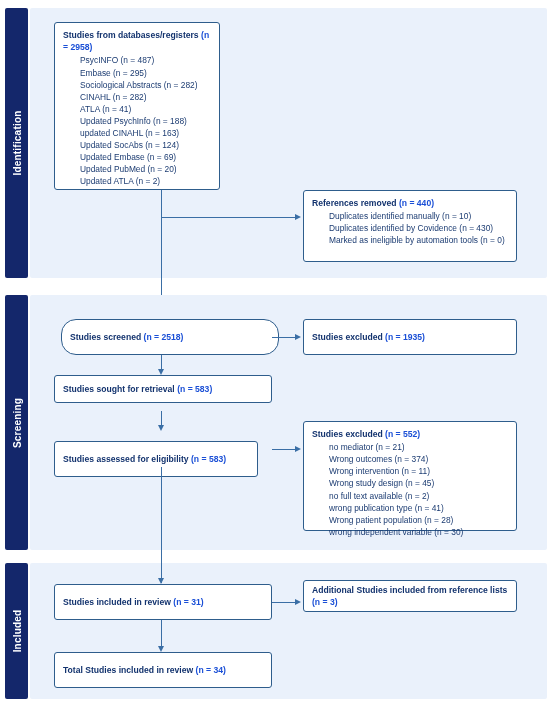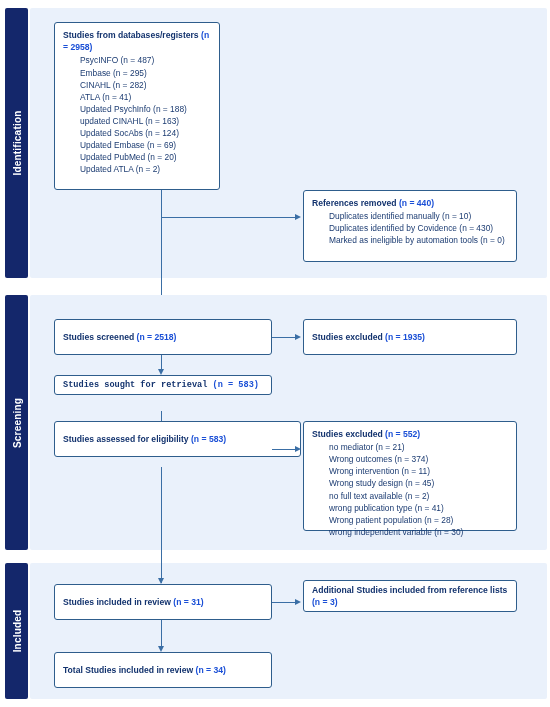--- a/index.html
+++ b/index.html
@@ -128,20 +128,21 @@
     <div class="stage-panel" style="width:517px; height:270px;"></div>
   </div>
 
   <div class="box" style="left:54px; top:22px; width:166px; height:168px;">
     <div class="box-title">
       <span>Studies from databases/registers </span><span class="num">(n = 2958)</span>
     </div>
     <ul class="sublist">
       <li>PsycINFO (n = 487)</li>
       <li>Embase (n = 295)</li>
+      <li>Sociological Abstracts (n = 282)</li>
       <li>CINAHL (n = 282)</li>
       <li>ATLA (n = 41)</li>
       <li>Updated PsychInfo (n = 188)</li>
       <li>updated CINAHL (n = 163)</li>
       <li>Updated SocAbs (n = 124)</li>
       <li>Updated Embase (n = 69)</li>
       <li>Updated PubMed (n = 20)</li>
       <li>Updated ATLA (n = 2)</li>
     </ul>
   </div>
@@ -162,48 +163,48 @@
   <div class="hline" style="left:161px; top:217px; width:134px;"></div>
   <div class="arrow-right" style="left:295px; top:214px;"></div>
 
   <div class="stage" style="top:295px; height:255px; width:540px;">
     <div class="stage-bar" style="height:255px;">
       <span>Screening</span>
     </div>
     <div class="stage-panel" style="width:517px; height:255px;"></div>
   </div>
 
-  <div class="box vcenter" style="left:54px; top:319px; width:218px; height:36px;">
+  <div class="box vcenter" style="left:61px; top:319px; width:218px; height:36px;border-radius:15px;">
     <div class="box-title">
       <span>Studies screened </span><span class="num">(n = 2518)</span>
     </div>
   </div>
 
   <div class="box vcenter" style="left:303px; top:319px; width:214px; height:36px;">
     <div class="box-title">
       <span>Studies excluded </span><span class="num">(n = 1935)</span>
     </div>
   </div>
 
   <div class="hline" style="left:272px; top:337px; width:23px;"></div>
   <div class="arrow-right" style="left:295px; top:334px;"></div>
 
   <div class="vline" style="left:161px; top:355px; height:16px;"></div>
   <div class="arrow-down" style="left:158px; top:369px;"></div>
 
-  <div class="box vcenter" style="left:54px; top:375px; width:218px; height:20px;font-family:Liberation Mono, monospace;">
+  <div class="box vcenter" style="left:54px; top:375px; width:218px; height:28px;">
     <div class="box-title">
       <span>Studies sought for retrieval </span><span class="num">(n = 583)</span>
     </div>
   </div>
 
   <div class="vline" style="left:161px; top:411px; height:16px;"></div>
   <div class="arrow-down" style="left:158px; top:425px;"></div>
 
-  <div class="box vcenter" style="left:54px; top:421px; width:247px; height:36px;">
+  <div class="box vcenter" style="left:54px; top:441px; width:204px; height:36px;">
     <div class="box-title">
       <span>Studies assessed for eligibility </span><span class="num">(n = 583)</span>
     </div>
   </div>
 
   <div class="box" style="left:303px; top:421px; width:214px; height:110px;">
     <div class="box-title">
       <span>Studies excluded </span><span class="num">(n = 552)</span>
     </div>
     <ul class="sublist">

